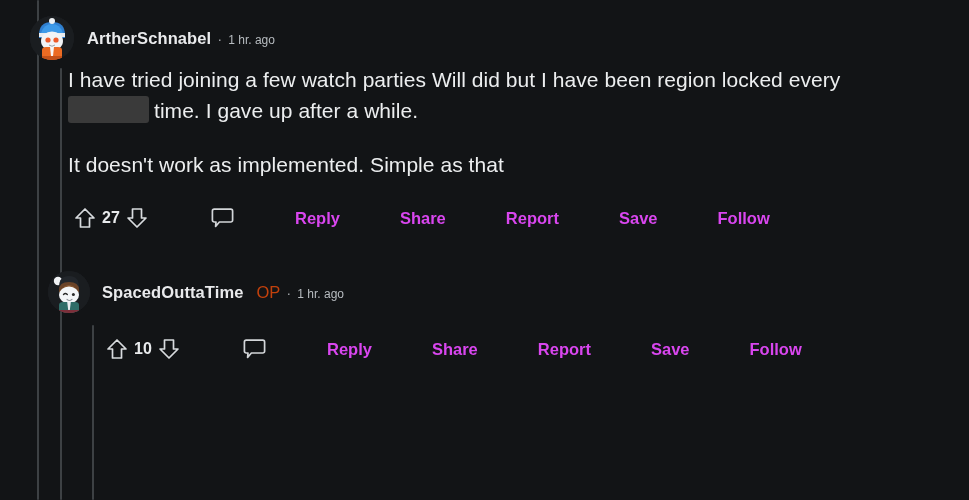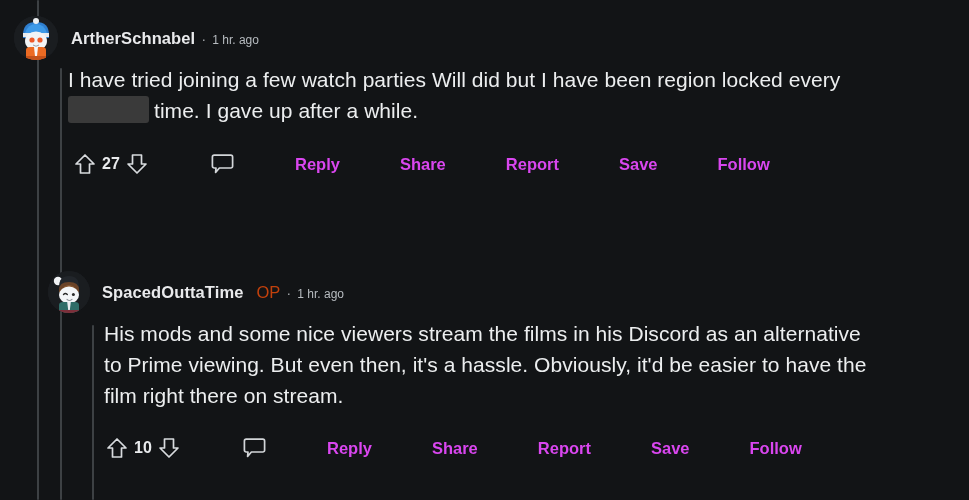--- a/index.html
+++ b/index.html
@@ -45,21 +45,21 @@
     position: absolute;
   }
   #comment-1 { left: 0px; top: 18px; width: 969px; }
   #comment-2 { left: 0px; top: 272px; width: 969px; }
 
   .comment-header {
     display: flex;
     align-items: center;
     height: 40px;
   }
-  #comment-1 .comment-header { padding-left: 14px; }
+  #comment-1 .comment-header { padding-left: 30px; }
   #comment-2 .comment-header { padding-left: 48px; }
 
   .avatar {
     flex: 0 0 auto;
     border-radius: 50%;
     overflow: hidden;
     background: #1c1f22;
     position: relative;
   }
   #comment-1 .avatar { width: 44px; height: 44px; }
@@ -204,20 +204,21 @@
     </div>
     <div class="author-line">
       <span class="author-name">ArtherSchnabel</span>
       <span class="meta-sep">·</span>
       <span class="timestamp">1 hr. ago</span>
     </div>
   </div>
 
   <div class="comment-body">
     <p class="para-1"><span>I have tried joining a few watch parties Will did but I have been region locked every</span> <span class="spoiler"></span><span>time. I gave up after a while.</span></p>
+    <p class="para-2">It doesn't work as implemented. Simple as that</p>
   </div>
 
   <div class="actions">
     <div class="vote-group">
       <span class="vote-arrow">
         <svg width="22" height="23" viewBox="0 0 22 23" aria-hidden="true">
           <path d="M11 2 L20 11 L15.5 11 L15.5 20 L6.5 20 L6.5 11 L2 11 Z" fill="none" stroke="#d8dbde" stroke-width="1.7" stroke-linejoin="round"></path>
         </svg>
       </span>
       <span class="vote-count">27</span>
@@ -268,23 +269,20 @@
       </svg>
     </div>
     <div class="author-line">
       <span class="author-name">SpacedOuttaTime</span>
       <span class="op-badge">OP</span>
       <span class="meta-sep">·</span>
       <span class="timestamp">1 hr. ago</span>
     </div>
   </div>
 
-  <div class="comment-body">
-    <p class="para-1">His mods and some nice viewers stream the films in his Discord as an alternative to Prime viewing. But even then, it's a hassle. Obviously, it'd be easier to have the film right there on stream.</p>
-  </div>
 
   <div class="actions">
     <div class="vote-group">
       <span class="vote-arrow">
         <svg width="22" height="23" viewBox="0 0 22 23" aria-hidden="true">
           <path d="M11 2 L20 11 L15.5 11 L15.5 20 L6.5 20 L6.5 11 L2 11 Z" fill="none" stroke="#d8dbde" stroke-width="1.7" stroke-linejoin="round"></path>
         </svg>
       </span>
       <span class="vote-count">10</span>
       <span class="vote-arrow">

